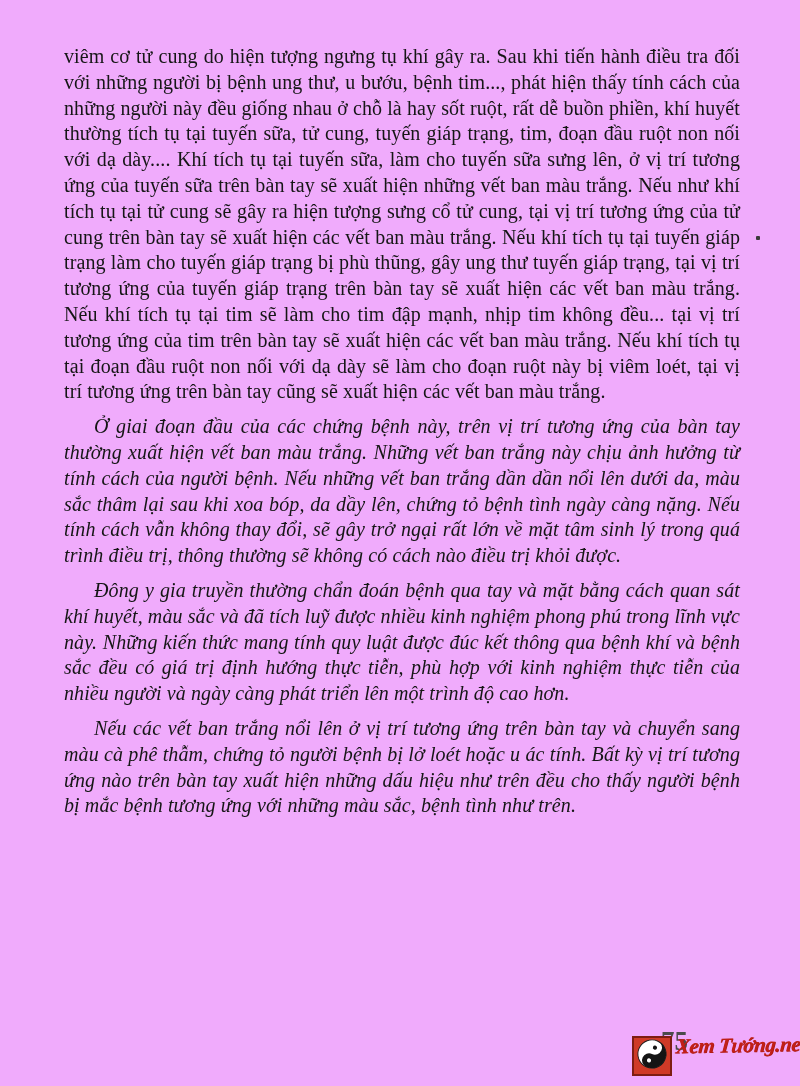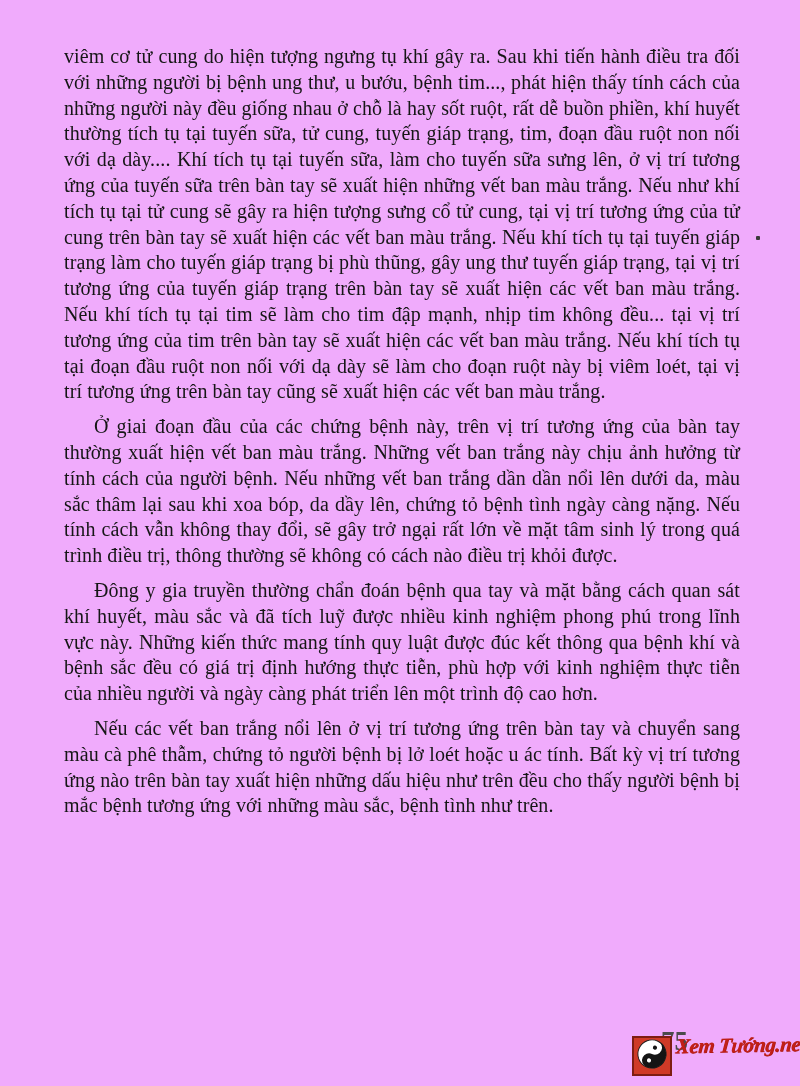--- a/index.html
+++ b/index.html
@@ -26,20 +26,21 @@
     line-height: 25.8px;
     text-align: justify;
     letter-spacing: 0.1px;
   }
   .text-block p {
     margin: 0;
   }
   .text-block p + p {
     margin-top: 9px;
     text-indent: 30px;
+    font-style: italic;
   }
   .speck {
     position: absolute;
     left: 756px;
     top: 236px;
     width: 4px;
     height: 4px;
     background: #3a3a3a;
     border-radius: 1px;
   }

